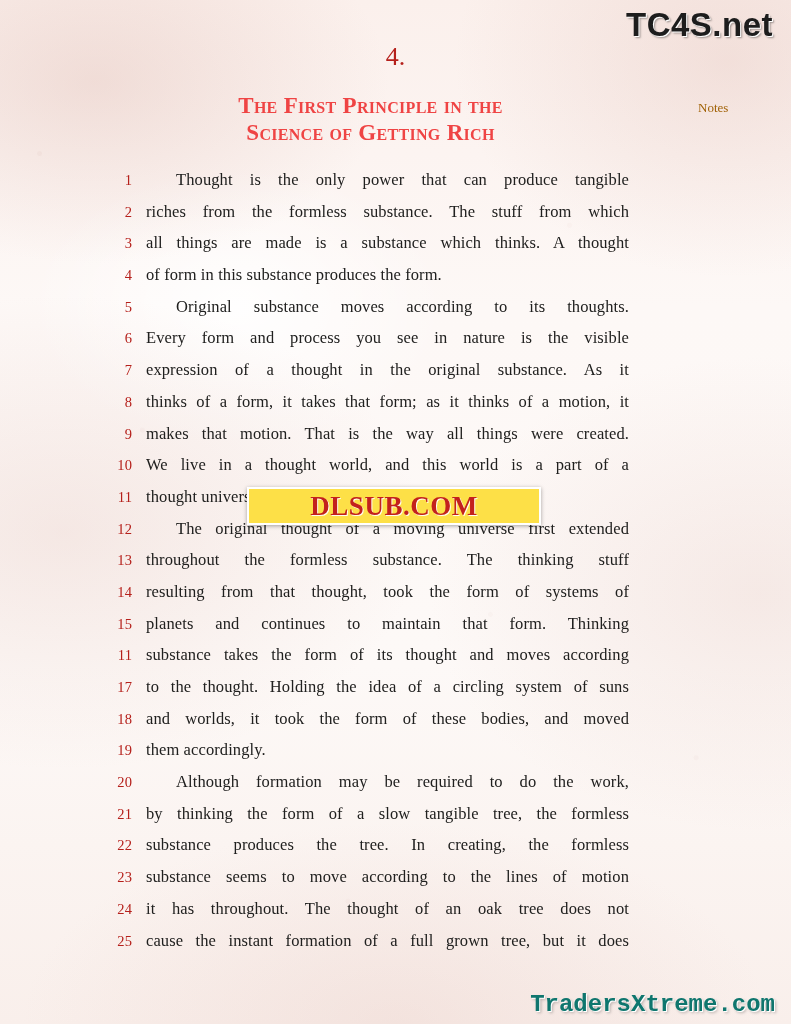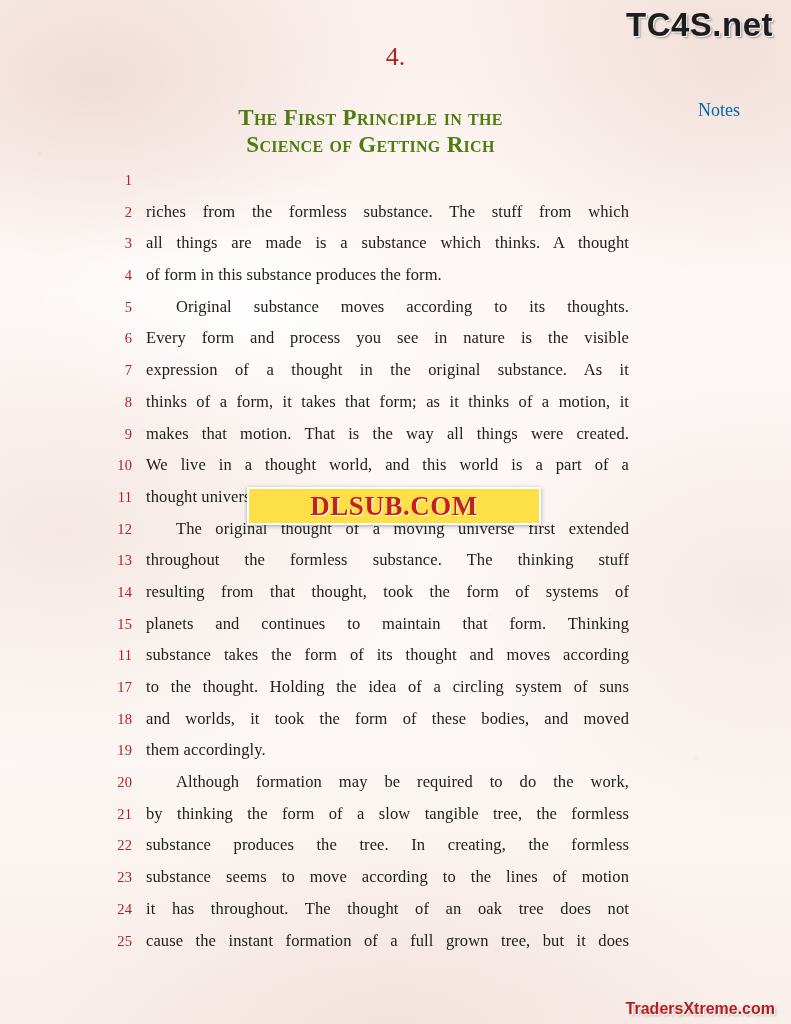--- a/index.html
+++ b/index.html
@@ -72,39 +72,38 @@
     font-family: "Liberation Serif", serif;
   }
 
   
   .chapter-title {
     position: absolute;
     top: 92px;
     left: 118px;
     width: 505px;
     text-align: center;
-    color: #4d7c0f;
+    color: #ef4444;
     font-family: "Liberation Serif", serif;
     font-weight: bold;
     font-size: 23px;
     line-height: 27px;
     font-variant: small-caps;
     letter-spacing: .3px;
-    margin-top: 12px;
   }
   .chapter-title .l2 { display: block; }
 
   
   .notes-label {
     position: absolute;
     top: 100px;
     left: 698px;
     font-family: "Liberation Serif", serif;
-    font-size: 18px;
-    color: #0369a1;
+    font-size: 13px;
+    color: #a16207;
   }
 
   
   .body-block {
     position: absolute;
     top: 168px;
     left: 146px;
     width: 483px;
   }
   .line {
@@ -159,24 +158,24 @@
     letter-spacing: .5px;
     color: #c3211d;
     text-shadow: 1px 1px 0 rgba(255,255,255,.9);
   }
 
   
   .wm-tx {
     position: absolute;
     bottom: 6px;
     right: 16px;
-    font-family: Liberation Sans, sans-serif;
+    font-family: Liberation Mono, monospace;
     font-weight: bold;
-    font-size: 16px;
-    color: #b91c1c;
+    font-size: 24px;
+    color: #0f766e;
     text-shadow:
       1px 1px 0 #ffffff,
       2px 2px 3px rgba(0,0,0,.25);
   }
 </style>
 </head>
 <body>
 
 <div class="paper-bg"></div>
 <div class="paper-noise"></div>
@@ -190,20 +189,21 @@
   <div class="chapter-title">
     <span class="l1">The First Principle in the</span>
     <span class="l2">Science of Getting Rich</span>
   </div>
 
   <div class="notes-label">Notes</div>
 
   <div class="body-block">
       <div class="line indent just">
         <span class="num">1</span>
+        <span class="txt">Thought is the only power that can produce tangible</span>
       </div>
       <div class="line just">
         <span class="num">2</span>
         <span class="txt">riches from the formless substance. The stuff from which</span>
       </div>
       <div class="line just">
         <span class="num">3</span>
         <span class="txt">all things are made is a substance which thinks. A thought</span>
       </div>
       <div class="line">

